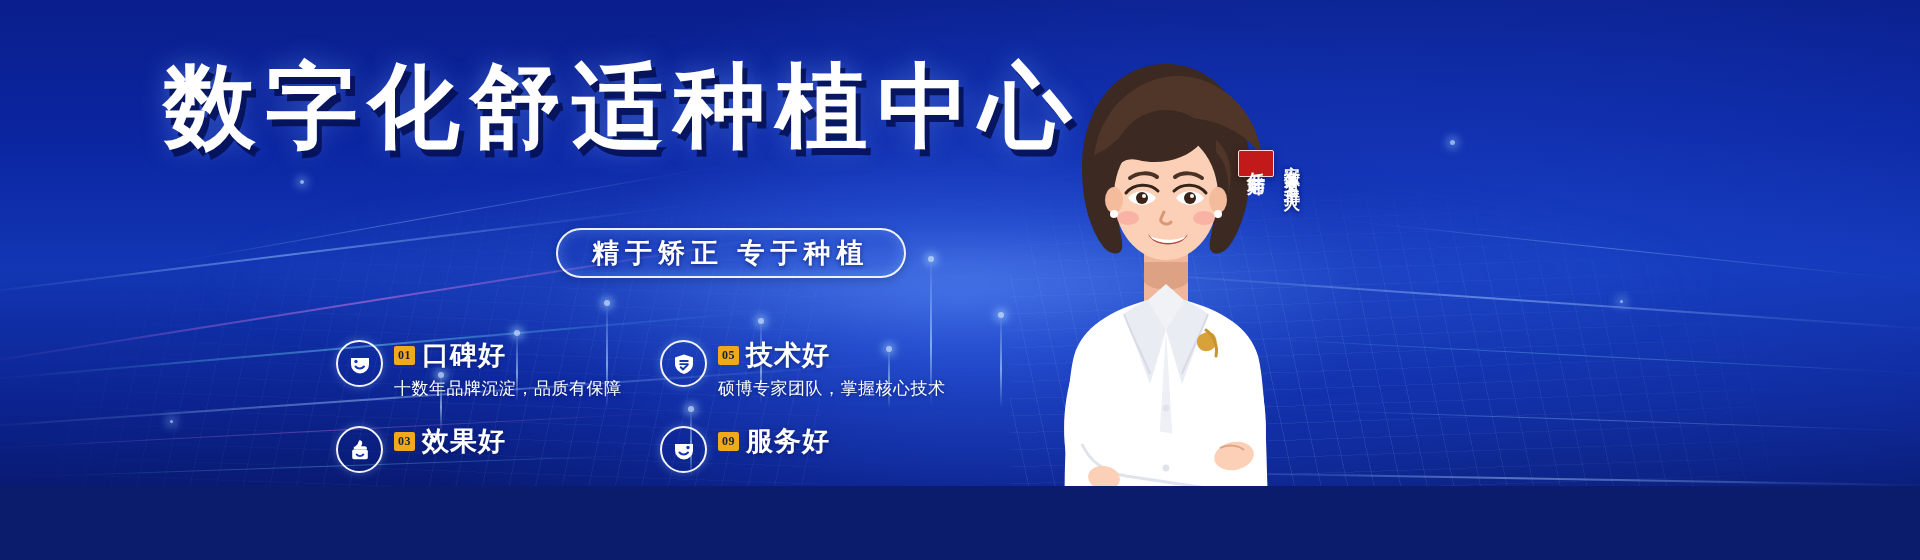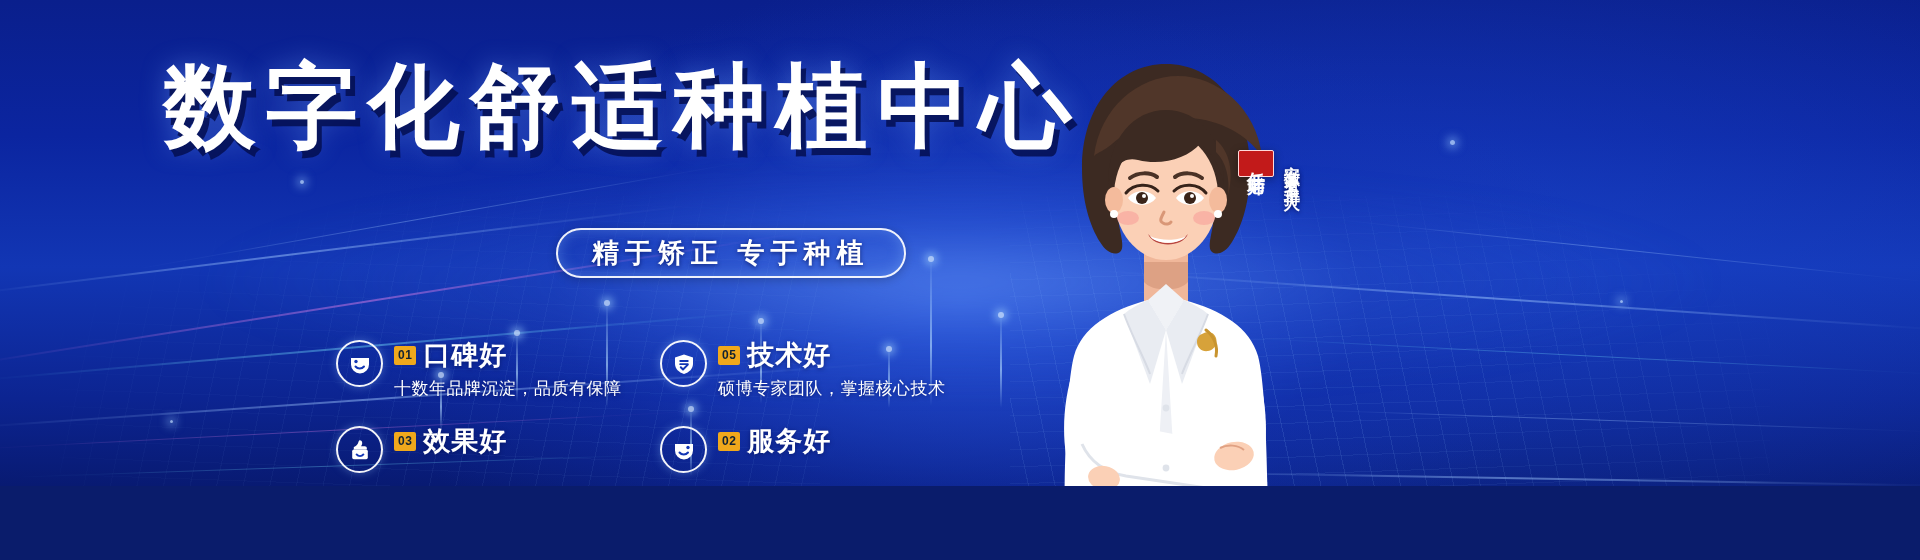--- a/index.html
+++ b/index.html
@@ -77,21 +77,21 @@
     text-shadow:0 1px 4px rgba(4,14,80,.7);
   }
 
   
   .features{
     position:absolute;left:336px;top:336px;
     width:640px;
     display:grid;grid-template-columns:324px 324px;grid-template-rows:76px 76px;
     row-gap:10px;
   }
-  .feature{display:flex;align-items:flex-start;gap:11px;}
+  .feature{display:flex;align-items:flex-start;gap:11px;font-family:Liberation Serif, serif;}
   .feat-icon{
     flex:0 0 auto;width:43px;height:43px;margin-top:4px;
     border:2px solid rgba(255,255,255,.95);border-radius:50%;
     display:flex;align-items:center;justify-content:center;
     box-shadow:0 0 10px rgba(150,200,255,.35);
   }
   .feat-icon svg{display:block;}
   .feat-body{padding-top:1px;}
   .feat-head{display:flex;align-items:center;gap:7px;}
   .feat-num{
@@ -232,21 +232,21 @@
     <div class="feature">
       <span class="feat-icon">
         <svg width="26" height="26" viewBox="0 0 26 26">
           <path d="M4 7h18v6.5A9 9 0 0 1 4 13.5Z" fill="#ffffff"></path>
           <circle cx="17" cy="10.5" r="1.7" fill="#1336b4"></circle>
           <path d="M8.5 15.5a5.5 5.5 0 0 0 8.5 0" stroke="#1336b4" stroke-width="2" fill="none" stroke-linecap="round"></path>
         </svg>
       </span>
       <div class="feat-body">
         <div class="feat-head">
-          <span class="feat-num">02</span>
+          <span class="feat-num">09</span>
           <span class="feat-title">服务好</span>
         </div>
       </div>
     </div>
 
   </div>
 
   <div class="presenter">
     <svg width="290" height="512" viewBox="0 0 290 512">
 

